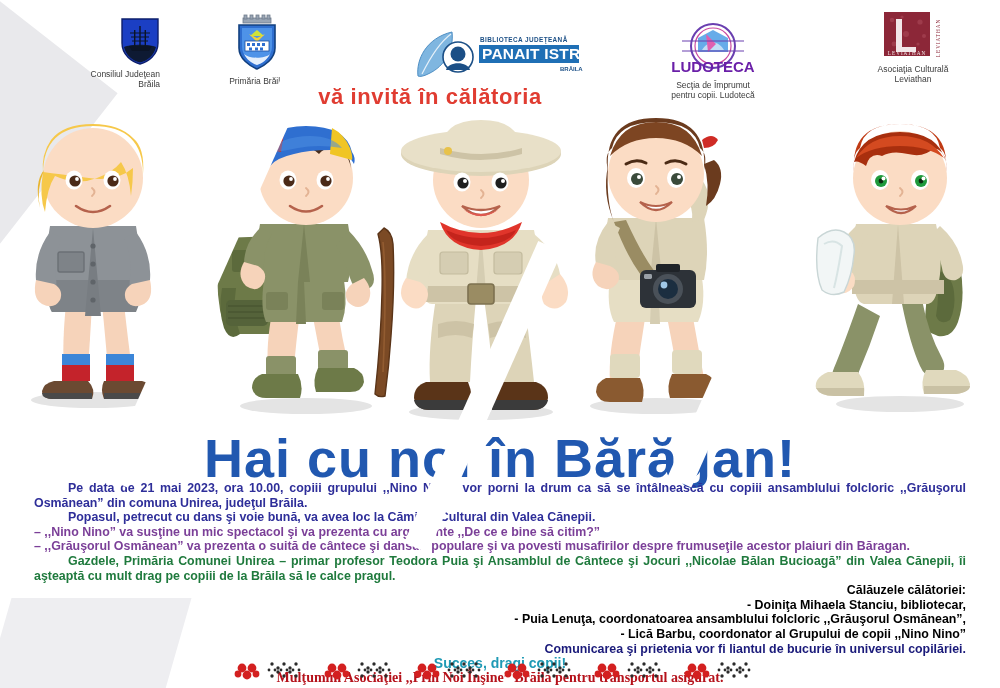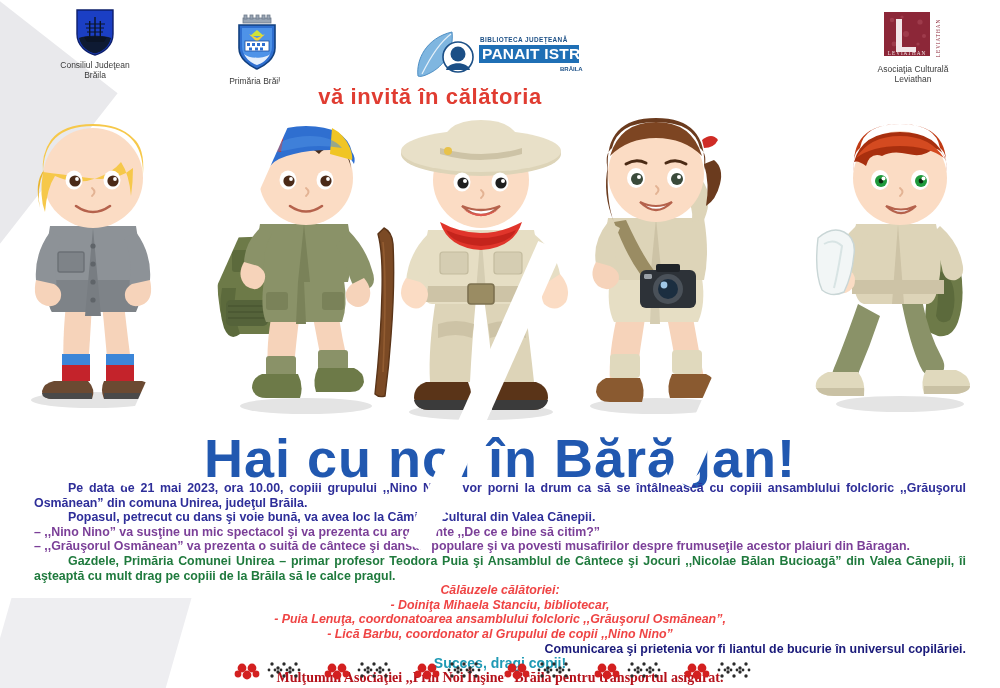--- a/index.html
+++ b/index.html
@@ -46,21 +46,21 @@
     position: absolute;
     text-align: center;
     font-size: 8.5px;
     line-height: 1.18;
     color: #3b3b3b;
     font-family: "Liberation Sans", sans-serif;
   }
   .logo .mark { display: block; margin: 0 auto 2px auto; }
   .logo .cap  { display: block; white-space: nowrap; }
 
-  .logo-cj   { left: 30px;  top: 2px; width: 130px; }
+  .logo-cj   { left: 30px;  top: 11px; width: 130px; text-align: right; }
   .logo-prim { left: 192px; top: 8px;  width: 130px; }
   .logo-bib  { left: 408px; top: 20px; width: 180px; }
   .logo-ludo { left: 638px; top: 16px; width: 150px; }
   .logo-lev  { left: 848px; top: 4px; width: 130px; }
 
   
   .invite-line {
     position: absolute;
     left: 0; top: 84px;
     width: 860px;
@@ -120,23 +120,22 @@
     color: #2f2f8f;
     font-family: "Liberation Sans", sans-serif;
   }
   .body-text p { margin: 0; }
   .p-indent { text-indent: 34px; }
   .c-blue   { color: #2e2e99; }
   .c-purple { color: #7b3f98; }
   .c-green  { color: #1f7a3d; }
 
   .guide-list {
-    text-align: center;
-    color: #ef4444;
-    font-style: italic;
+    text-align: right;
+    color: #000000;
   }
   .guide-list p { margin: 0; }
 
   .closing-note {
     text-align: right;
     color: #1a1a7a;
   }
   .success-line {
     text-align: center;
     color: #1f9ab5;
@@ -231,20 +230,36 @@
           <g font-family="'Liberation Sans', sans-serif" fill="#1b4f86">
             <text x="70" y="16" font-size="6.4" font-weight="bold" letter-spacing="0.4">BIBLIOTECA JUDEŢEANĂ</text>
           </g>
           <rect x="69" y="19" width="100" height="18" fill="#1f6fb5"></rect>
           <text x="72" y="33" font-size="15.5" font-weight="bold" fill="#ffffff" font-family="'Liberation Sans', sans-serif" letter-spacing="0.2">PANAIT ISTRATI</text>
           <text x="150" y="45" font-size="6" font-weight="bold" fill="#1b4f86" font-family="'Liberation Sans', sans-serif">BRĂILA</text>
         </svg>
       </span>
     </div>
 
+    <div class="logo logo-ludo">
+      <span class="mark">
+        <svg width="110" height="54" viewBox="0 0 110 54">
+          <circle cx="55" cy="24" r="22" fill="none" stroke="#6a3fb0" stroke-width="2"></circle>
+          <circle cx="55" cy="24" r="18" fill="none" stroke="#c94ba0" stroke-width="1.2"></circle>
+          <path d="M40 16 L55 8 L70 16 L70 30 L40 30 Z" fill="#5fa8e8" opacity="0.95"></path>
+          <path d="M44 28 C50 18 60 18 66 28 Z" fill="#ffffff" opacity="0.6"></path>
+          <path d="M48 12 L58 22 L50 30 Z" fill="#e05fb0"></path>
+          <rect x="24" y="18" width="62" height="2" fill="#6a3fb0" opacity="0.5"></rect>
+          <rect x="24" y="28" width="62" height="2" fill="#6a3fb0" opacity="0.5"></rect>
+          <text x="55" y="50" font-size="15" font-weight="bold" fill="#6a1fa8" text-anchor="middle" font-family="'Liberation Sans', sans-serif">LUDOTECA</text>
+        </svg>
+      </span>
+      <span class="cap">Secţia de Împrumut</span>
+      <span class="cap">pentru copii. Ludotecă</span>
+    </div>
 
     <div class="logo logo-lev">
       <span class="mark">
         <svg width="74" height="50" viewBox="0 0 74 50">
           <rect x="8" y="2" width="46" height="44" fill="#8c2738"></rect>
           <g opacity="0.35" fill="#c06070">
             <circle cx="16" cy="10" r="2.2"></circle>
               <circle cx="26" cy="7" r="1.6"></circle>
             <circle cx="44" cy="12" r="2.6"></circle>
               <circle cx="48" cy="26" r="2"></circle>

